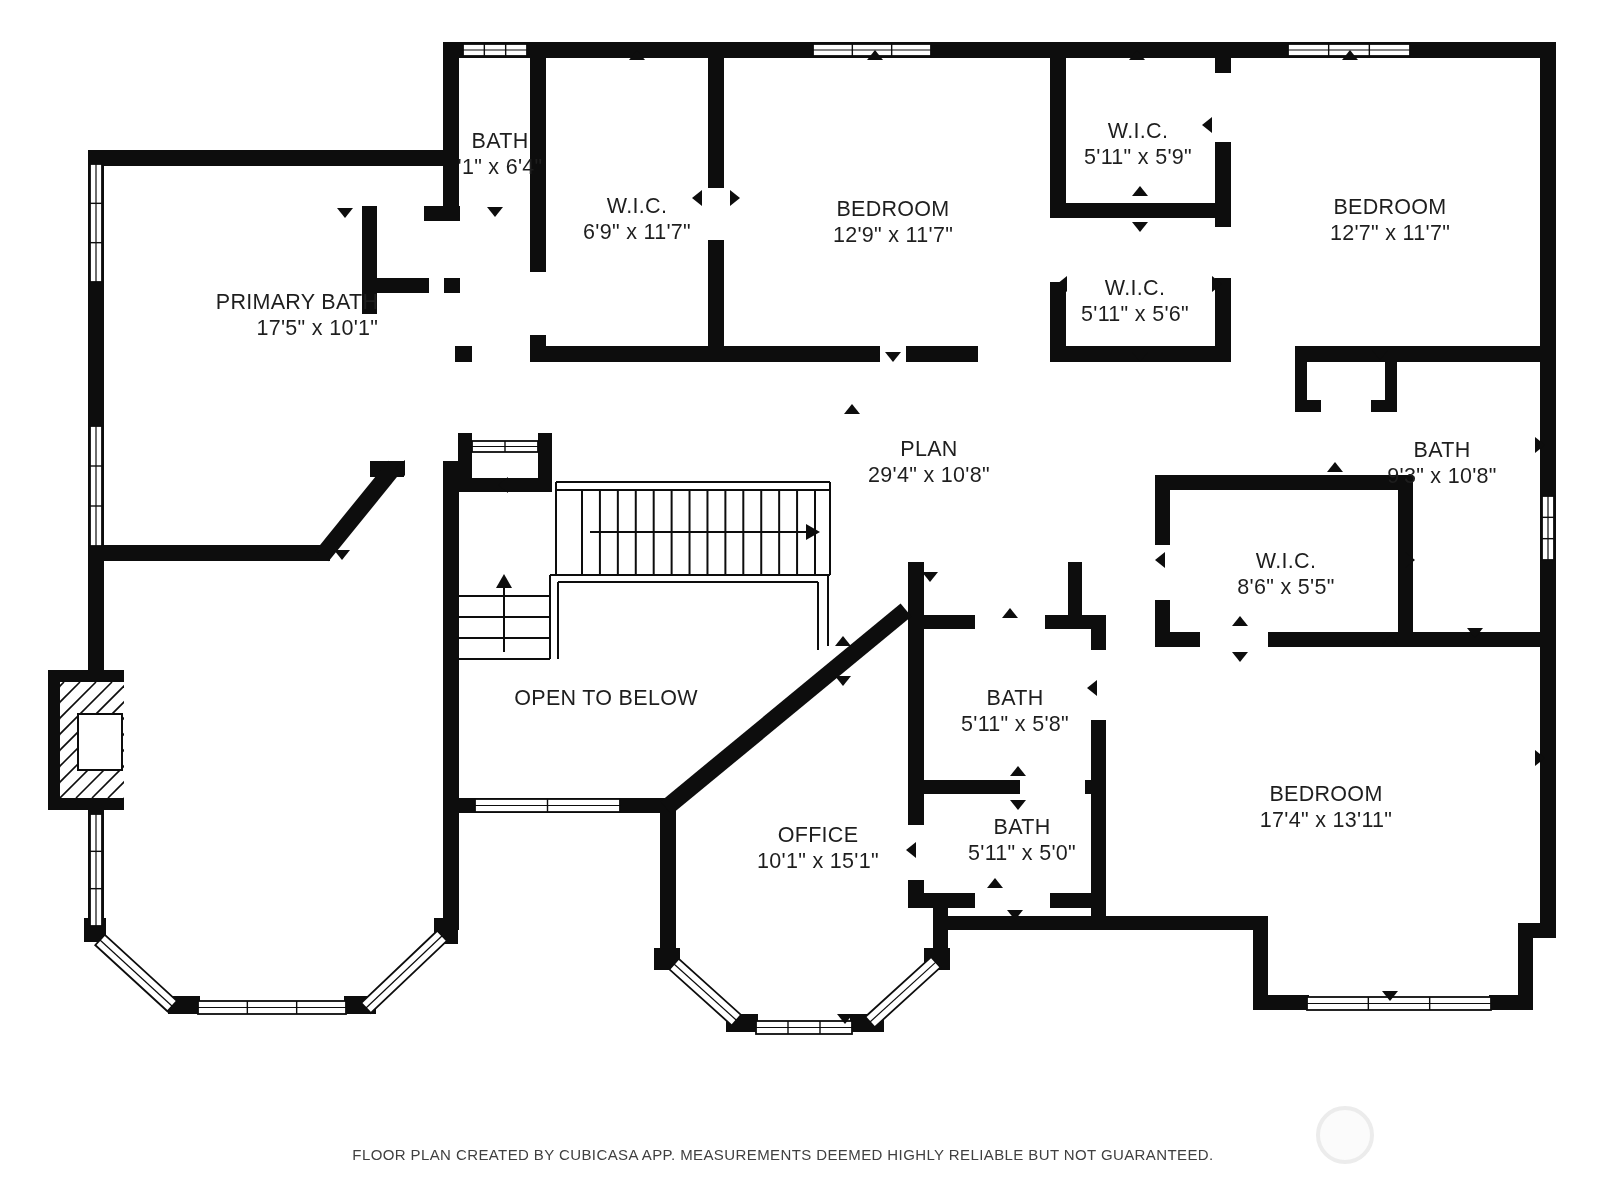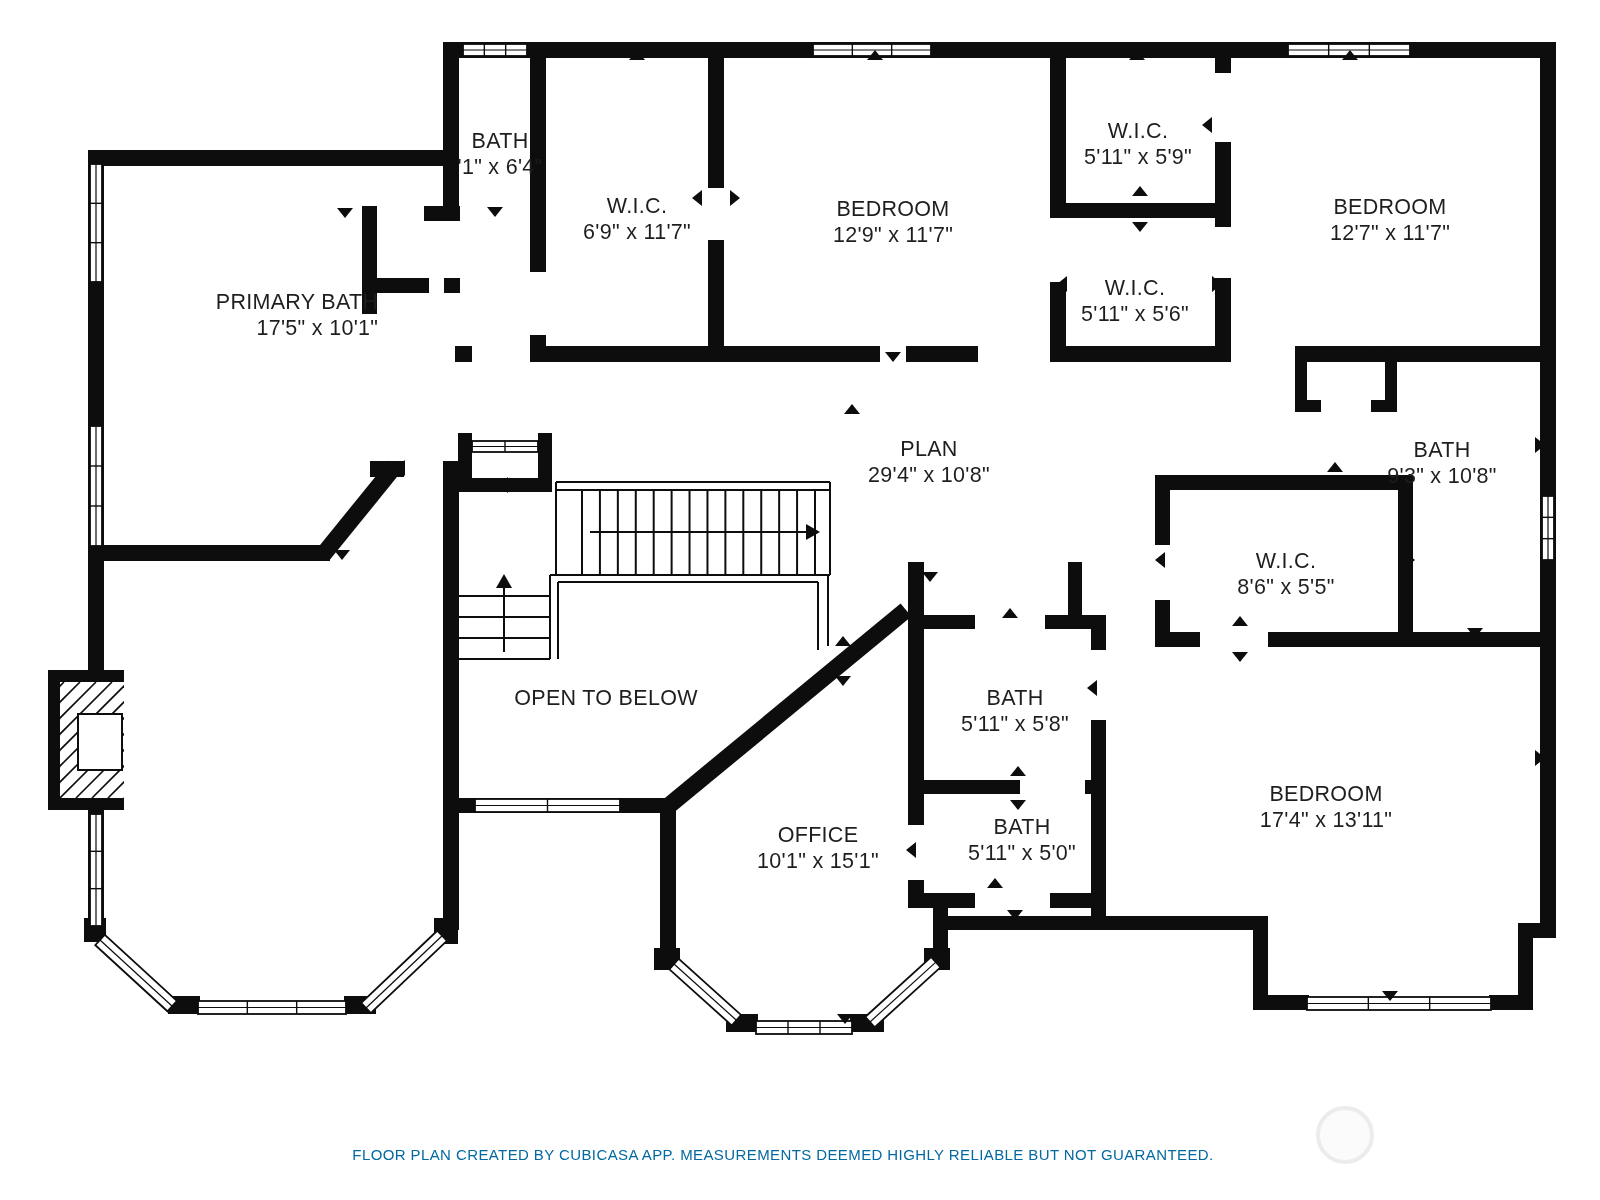--- a/index.html
+++ b/index.html
@@ -5,21 +5,21 @@
 <style>
   html,body{margin:0;padding:0;background:#fff;width:1600px;height:1200px;overflow:hidden;
     font-family:"Liberation Sans", sans-serif;}
   #stage{position:relative;width:1600px;height:1016px;background:#fff;}
   #plan-svg{position:absolute;left:0;top:0;}
   #labels{position:absolute;left:0;top:0;width:1600px;height:1200px;pointer-events:none;}
   .room-label{position:absolute;transform:translate(-50%,-50%);text-align:center;
     color:#1e1e1e;font-size:21.5px;line-height:26px;letter-spacing:.3px;white-space:nowrap;}
   .room-label .dims{display:block;}
   #footer{position:absolute;left:0;top:1146px;width:1566px;text-align:center;
-    font-size:15px;letter-spacing:.4px;color:#0369a1;}
+    font-size:15px;letter-spacing:.4px;color:#404040;}
   #watermark{position:absolute;left:1316px;top:1106px;width:50px;height:50px;border-radius:50%;
     border:4px solid #ececec;background:#fbfbfb;}
 </style>
 </head>
 <body>
 
 <div id="stage">
   <svg id="plan-svg" width="1600" height="1200" viewBox="0 0 1600 1200">
       <rect x="443" y="42" width="1113" height="16" fill="#0d0d0d"></rect>
       <rect x="1540" y="42" width="16" height="896" fill="#0d0d0d"></rect>

